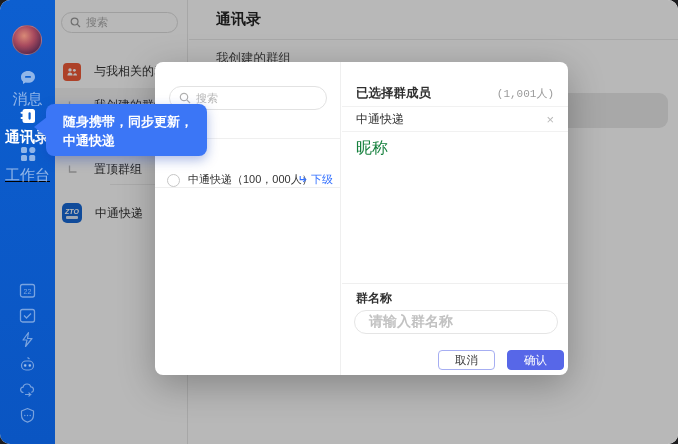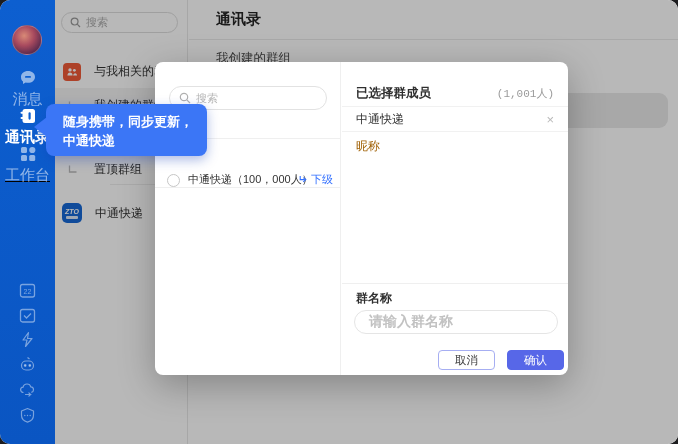--- a/index.html
+++ b/index.html
@@ -104,21 +104,21 @@
   .sub-link svg{margin-right:3px;}
   .m-right{position:absolute;left:187px;top:0;width:226px;height:313px;}
   .sel-header{position:absolute;left:0;top:18px;width:226px;height:26px;display:flex;align-items:center;}
   .sel-title{font-size:12.5px;color:#2f2f2f;font-weight:bold;margin-left:14px;}
   .sel-count{position:absolute;right:14px;font-size:11px;color:#9a9a9a;font-family:Liberation Mono, monospace;}
   .m-right .div1{position:absolute;left:0;top:44px;width:226px;height:1px;background:#f1f1f1;}
   .member-row{position:absolute;left:0;top:45px;width:226px;height:24px;display:flex;align-items:center;}
   .member-name{font-size:12px;color:#333;margin-left:14px;}
   .member-x{position:absolute;right:14px;color:#b9b9b9;font-size:13px;line-height:13px;cursor:pointer;}
   .m-right .div2{position:absolute;left:0;top:69px;width:226px;height:1px;background:#f1f1f1;}
-  .nick-row{position:absolute;left:14px;top:76px;font-size:12px;color:#a16207;}
+  .nick-row{position:absolute;left:14px;top:76px;font-size:16px;color:#15803d;}
   .m-right .div3{position:absolute;left:0;top:221px;width:226px;height:1px;background:#efefef;}
   .gname-label{position:absolute;left:14px;top:228px;font-size:12px;color:#2f2f2f;font-weight:bold;}
   .gname-input{
     position:absolute;left:12px;top:248px;width:204px;height:24px;border:1px solid #e5e5e5;
     border-radius:12px;display:flex;align-items:center;background:#fff;
   }
   .gname-input .ph{font-size:14px;color:#c2c2c2;margin-left:14px;font-weight:bold;}
   .btn-row{position:absolute;left:0;top:288px;width:226px;height:20px;}
   .btn{position:absolute;height:20px;width:57px;border-radius:4px;font-size:11.5px;display:flex;align-items:center;justify-content:center;cursor:pointer;}
   .btn.cancel{left:96px;background:#fff;border:1px solid #a6aef2;color:#3d3d3d;}

